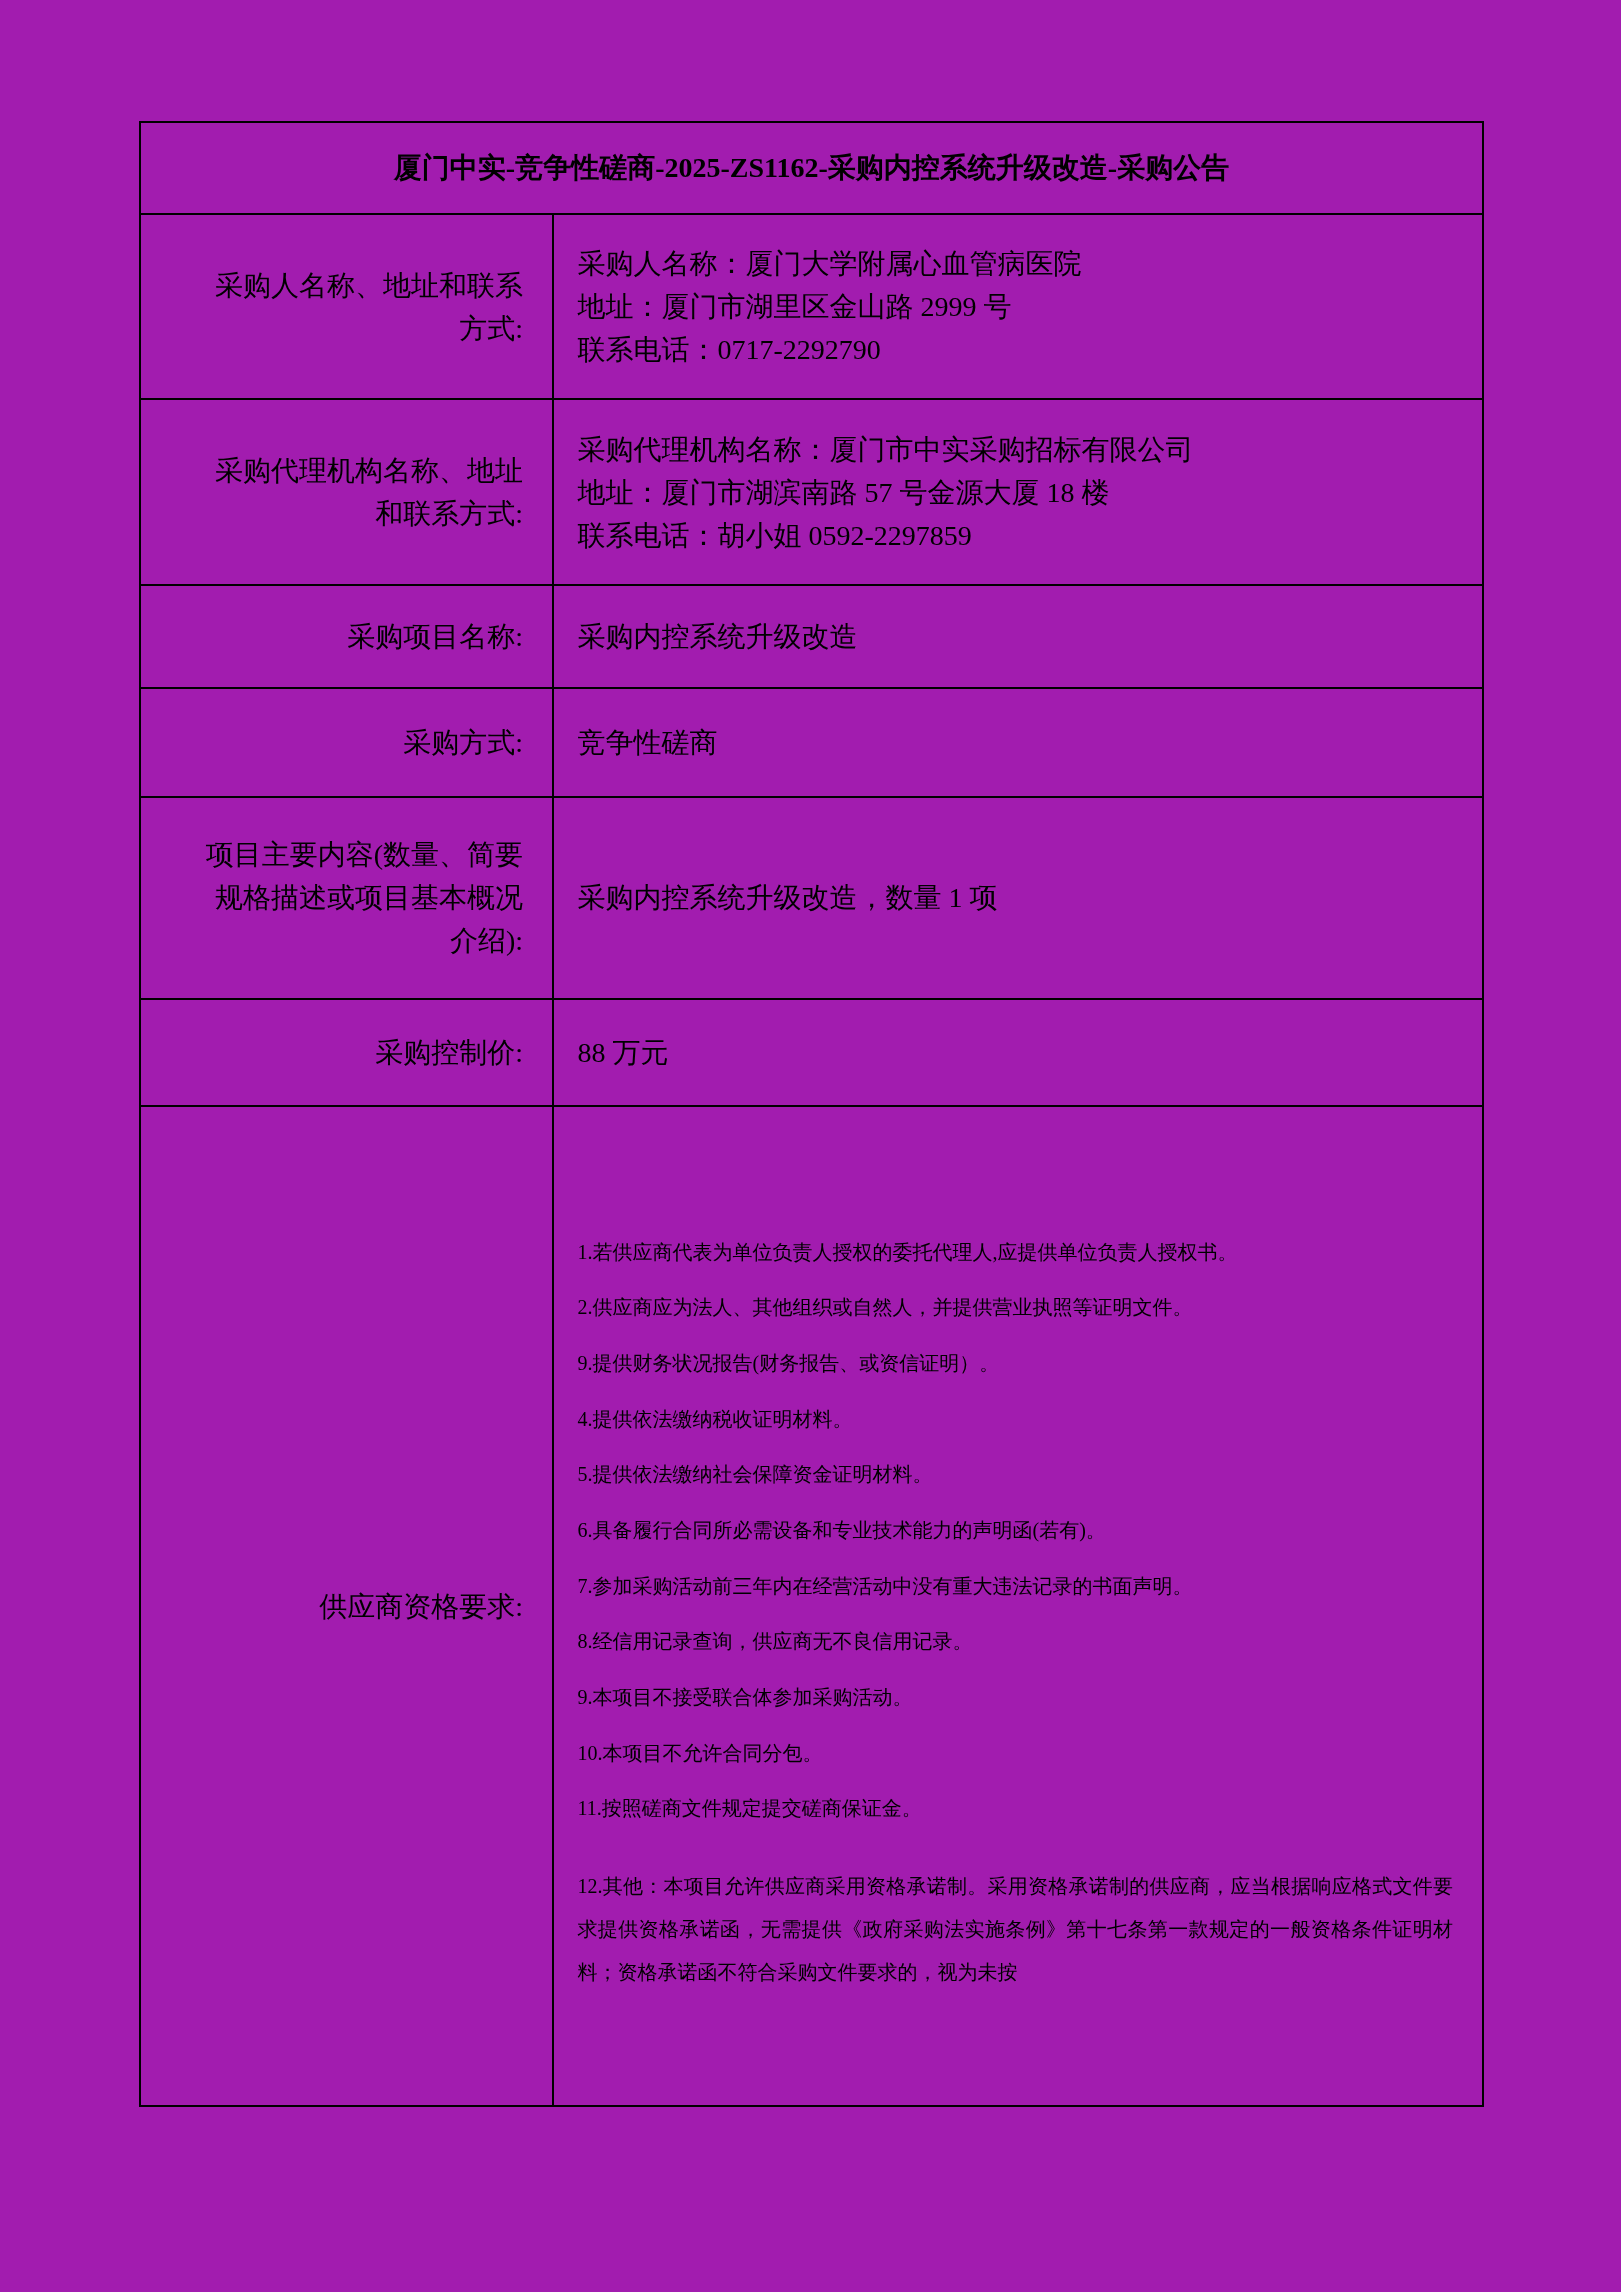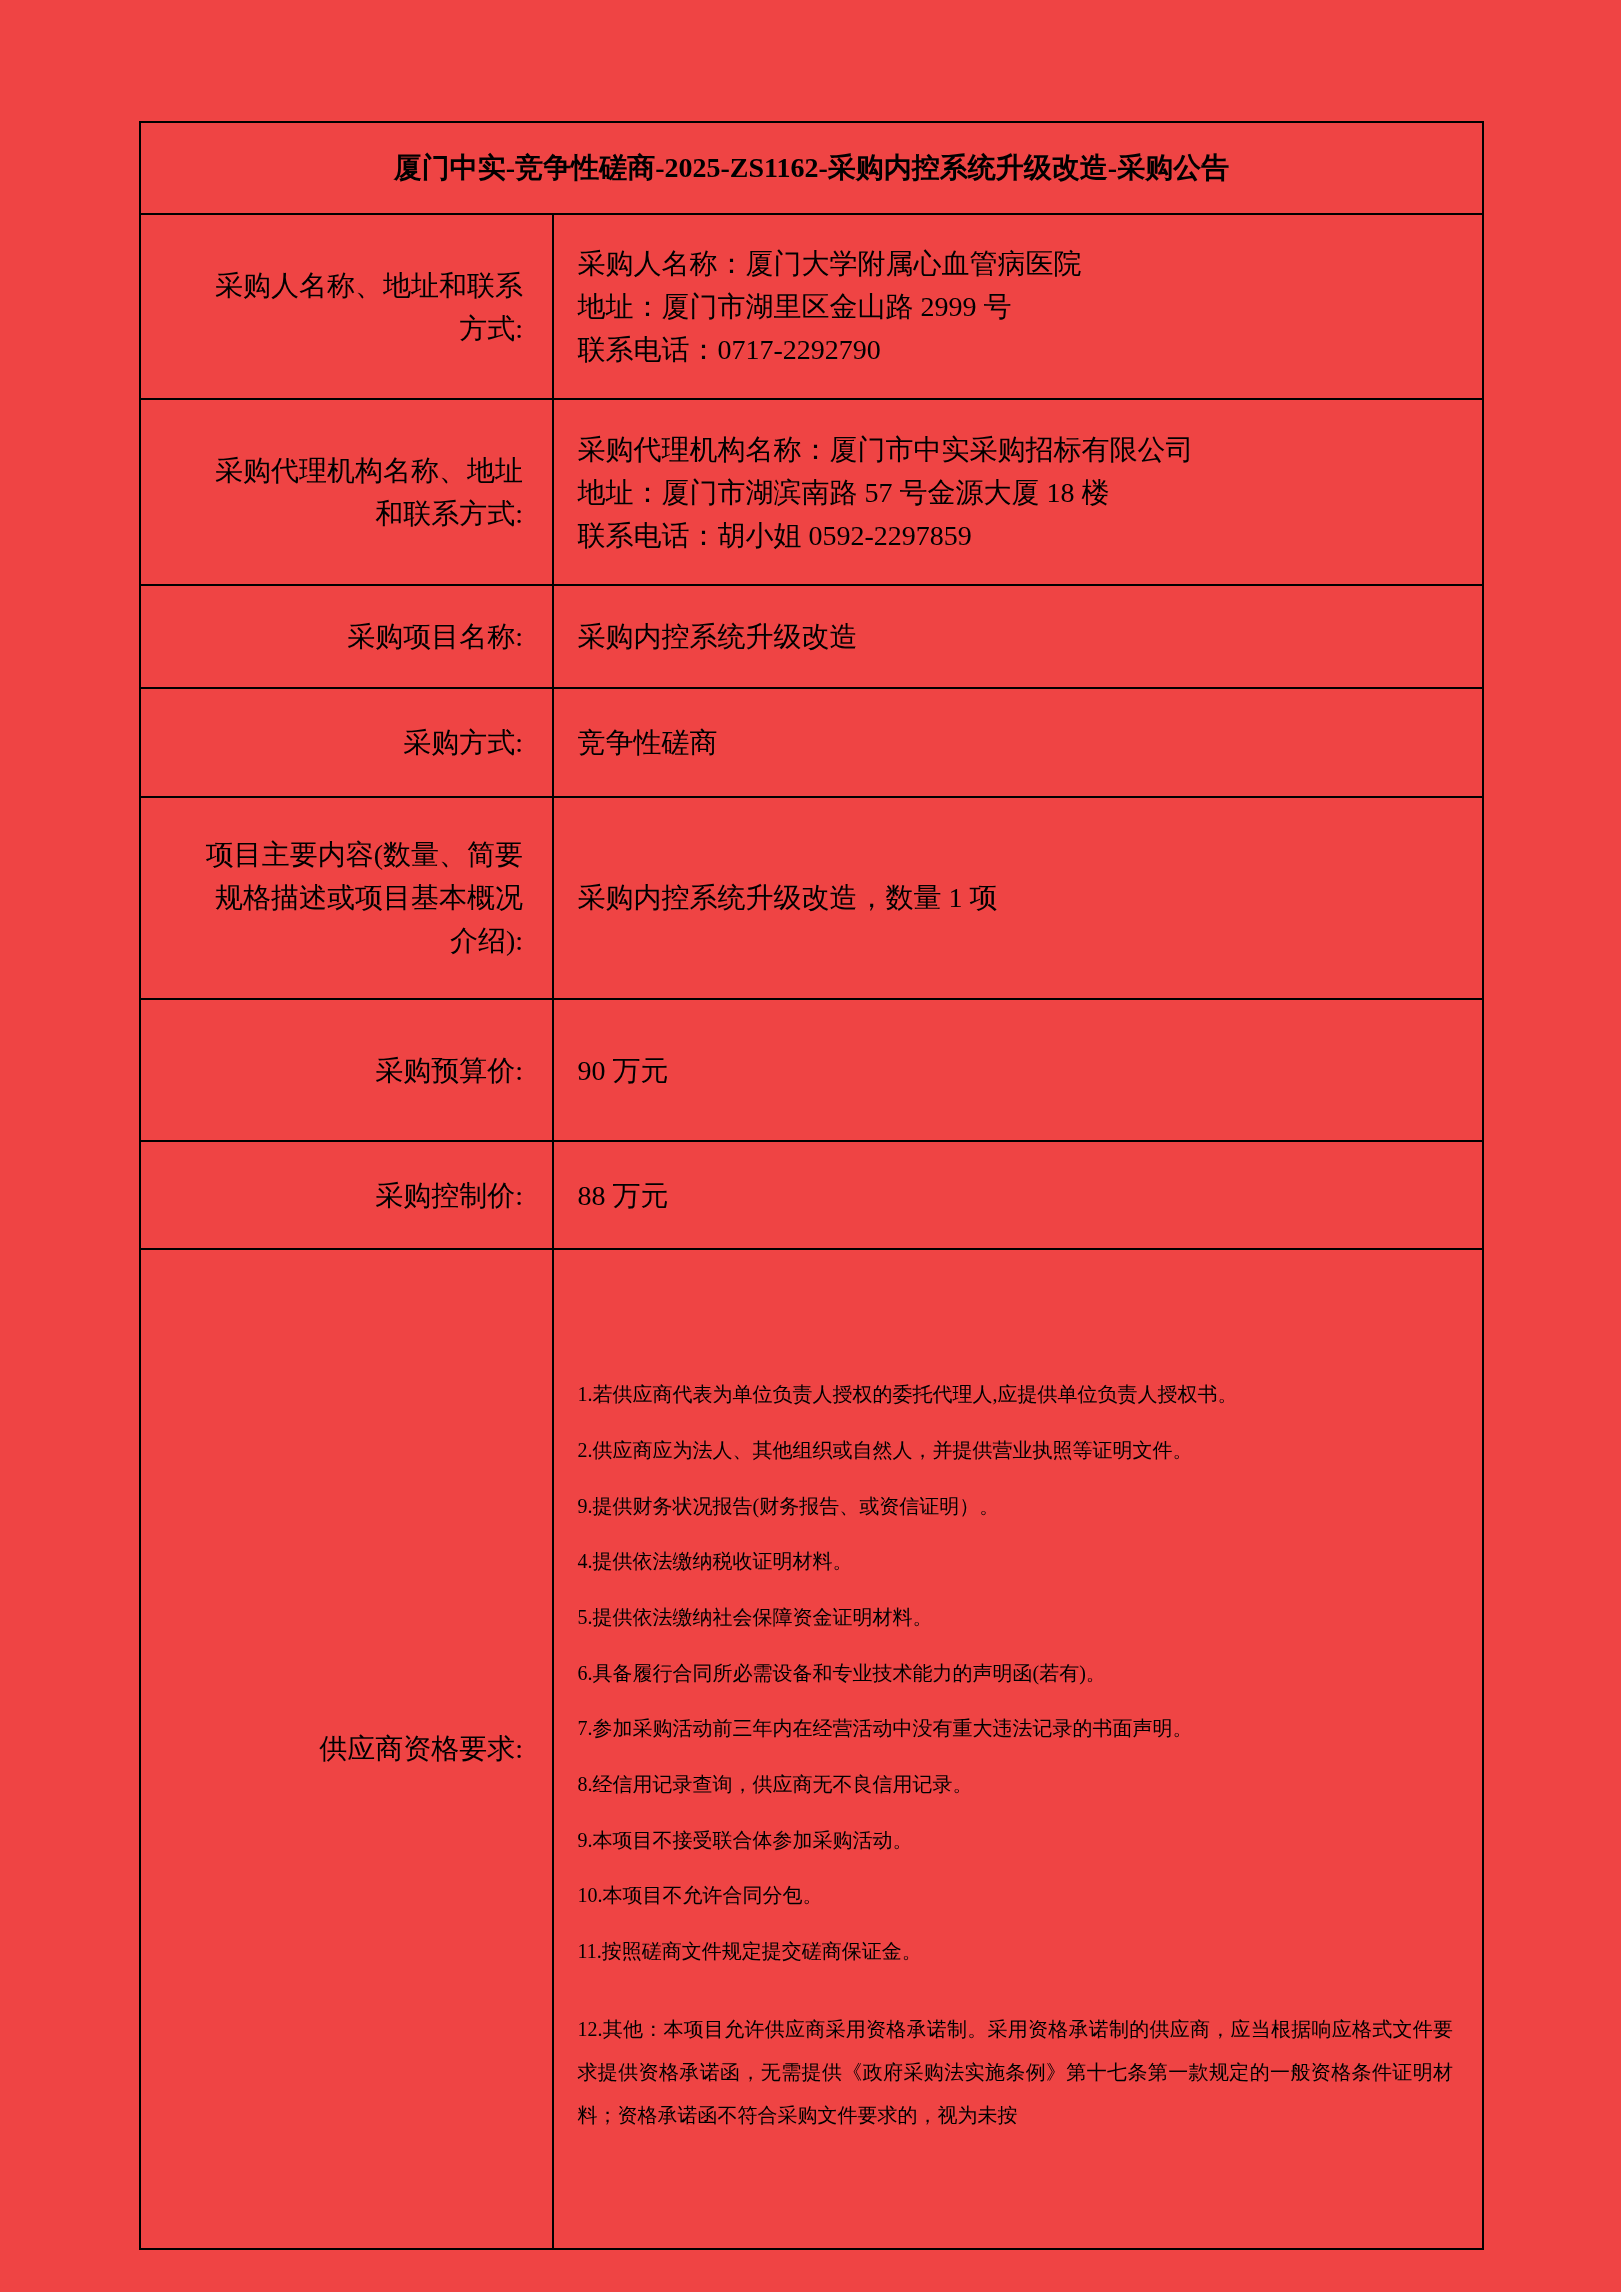--- a/index.html
+++ b/index.html
@@ -12,21 +12,21 @@
     height: 2293px;
     position: relative;
     font-family: "Liberation Serif", "DejaVu Serif", serif;
     color: #000000;
   }
   .page {
     position: absolute;
     left: 0; top: 0;
     width: 1621px;
     height: 2293px;
-    background: #ef4444;
+    background: #a21caf;
   }
   table.doc-table {
     position: absolute;
     left: 139px;
     top: 121px;
     width: 1343px;
     border-collapse: collapse;
     table-layout: fixed;
   }
   table.doc-table td {
@@ -112,24 +112,20 @@
     <tr class="r6">
       <td class="label-cell">采购方式:</td>
       <td class="value-cell">竞争性磋商</td>
     </tr>
     <tr class="r7">
       <td class="label-cell">项目主要内容(数量、简要
 规格描述或项目基本概况
 介绍):</td>
       <td class="value-cell">采购内控系统升级改造，数量 1 项</td>
     </tr>
-    <tr class="r8">
-      <td class="label-cell">采购预算价:</td>
-      <td class="value-cell">90 万元</td>
-    </tr>
     <tr class="r9">
       <td class="label-cell">采购控制价:</td>
       <td class="value-cell">88 万元</td>
     </tr>
     <tr class="r10">
       <td class="label-cell">供应商资格要求:</td>
       <td class="value-cell req-cell">
         <div class="req-list">
               <p>1.若供应商代表为单位负责人授权的委托代理人,应提供单位负责人授权书。</p>
               <p>2.供应商应为法人、其他组织或自然人，并提供营业执照等证明文件。</p>

